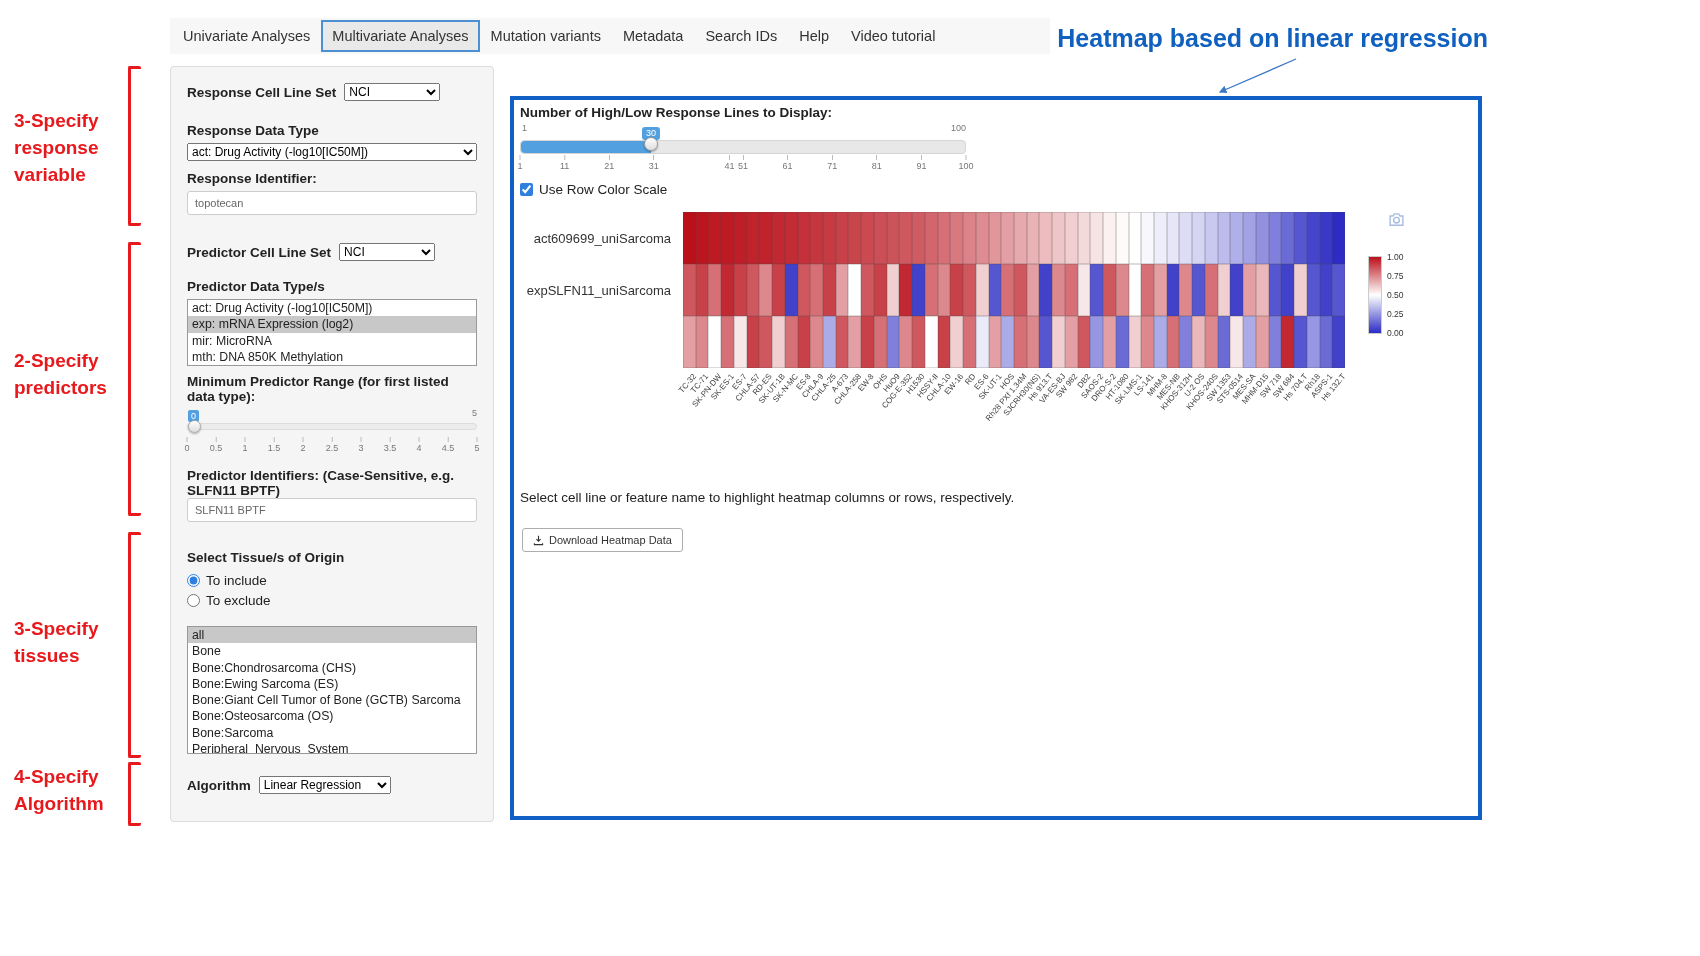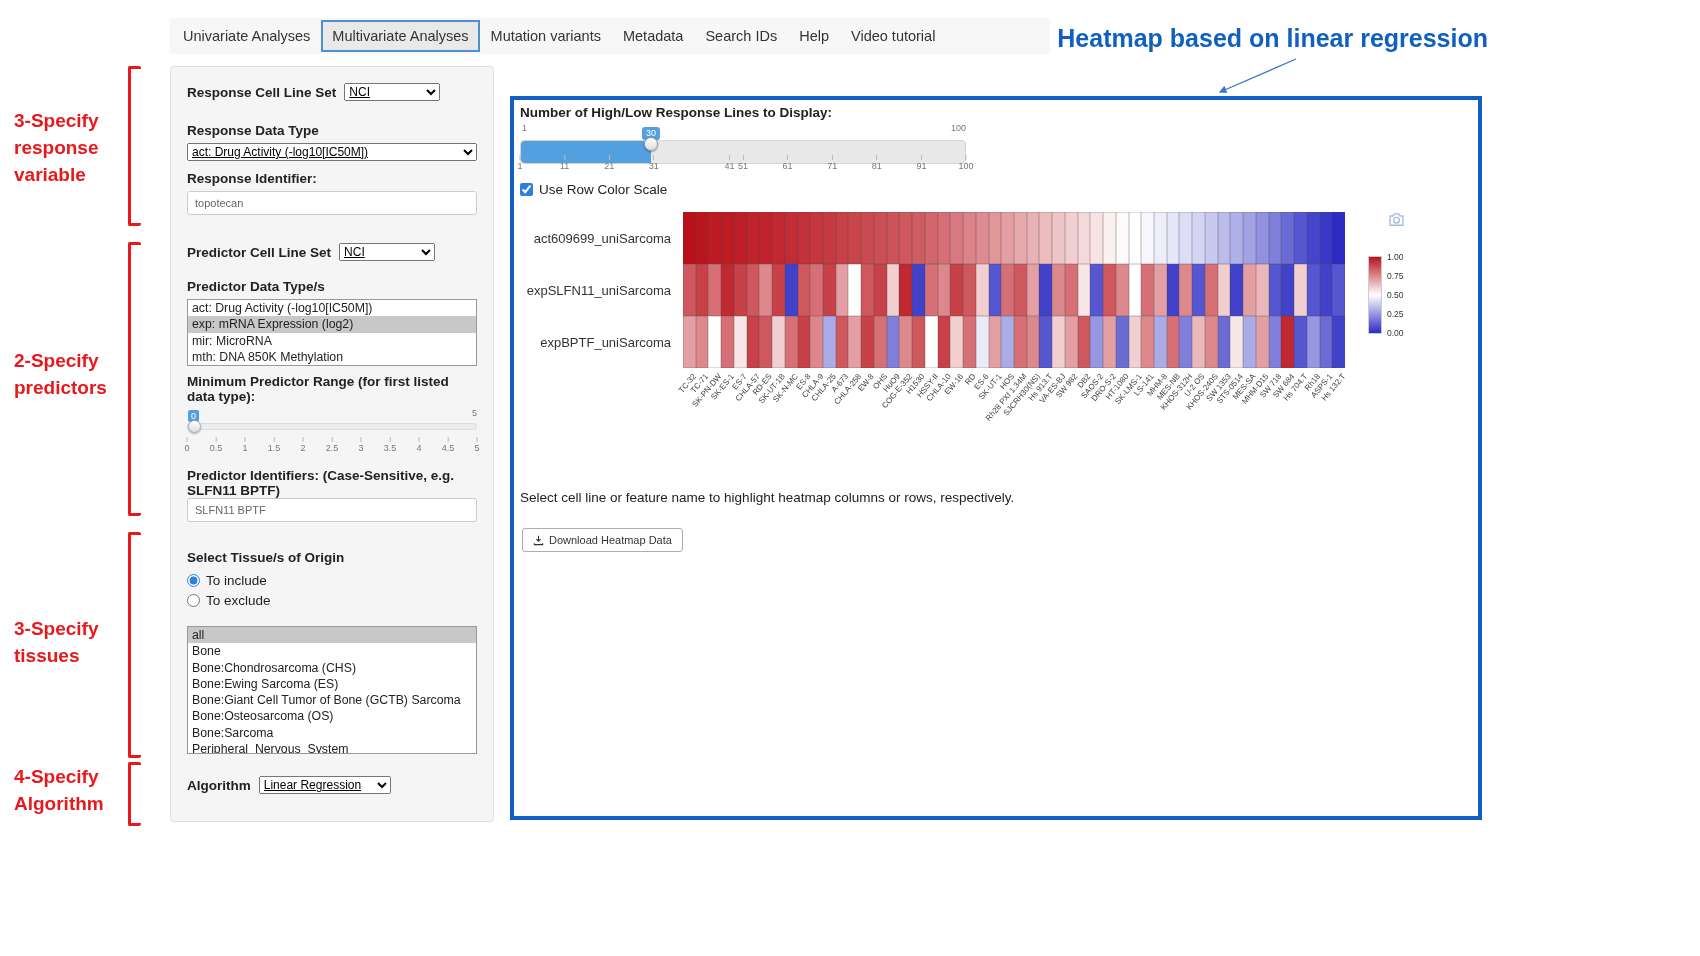--- a/index.html
+++ b/index.html
@@ -20,21 +20,21 @@
   .step-label { position:absolute; left:14px; width:116px; color:#e8191c; font-size:19px;
                 font-weight:600; line-height:1.42; white-space:pre-line; }
   .bracket { position:absolute; left:128px; width:13px; border:3px solid #e8191c; border-right:none; border-radius:2px; }
 
   
   .sidebar { position:absolute; left:170px; top:66px; width:324px; height:756px;
              background:#f5f5f5; border:1px solid #ddd; border-radius:4px; padding:16px 16px;
              font-size:13.5px; color:#222; overflow:hidden; }
   .blabel { font-weight:bold; color:#222; display:block; }
   .inline-row { display:flex; align-items:center; gap:8px; }
-  .sel { font-size:12px; font-family:inherit;text-decoration:underline; }
+  .sel { font-size:12px; font-family:inherit; }
   .sel.full { width:100%; }
   .tinput { width:100%; border:1px solid #ccc; border-radius:3px; padding:5px 7px;
             font-size:11px; color:#666; background:#fff; font-family:inherit; }
   .listbox { background:#fff; border:1px solid #999; overflow:hidden; }
   .listbox .opt { font-size:12.3px; line-height:16.3px; padding:0 4px; white-space:nowrap;
                   overflow:hidden; color:#222; cursor:default; }
   .listbox .opt.selected { background:#c8c8c8; }
   .radio-row { display:flex; align-items:center; gap:6px; font-size:13.5px; color:#222; }
   input[type="radio"], input[type="checkbox"] { accent-color:#2f7fe0; }
 
@@ -57,21 +57,21 @@
   .main-tabs { position:absolute; left:516px; top:70px; display:flex; align-items:center; }
   .mtab { font-size:13.5px; color:#337ab7; padding:5px 13px; cursor:pointer; white-space:nowrap; }
   .mtab.active { color:#444; border:2px solid #cc2a2a; border-radius:2px; padding:3px 11px; margin-right:6px; background:#fff; }
 
   .main-panel { position:absolute; left:510px; top:96px; width:972px; height:724px;
                 border:4px solid #1060c5; background:#fff; }
   .mp-slider-label { position:absolute; left:6px; top:5px; font-weight:bold; font-size:13.5px; color:#222; }
   .big-slider { position:absolute; left:6px; top:22px; width:446px; height:58px; }
   .bs-min { position:absolute; left:2px; top:1px; font-size:9px; color:#777; }
   .bs-max { position:absolute; right:0; top:1px; font-size:9px; color:#777; }
-  .bs-track { position:absolute; left:0; right:0; top:18px; height:24px; background:#e8e8e8;
+  .bs-track { position:absolute; left:0; right:0; top:18px; height:14px; background:#e8e8e8;
               border:1px solid #d5d5d5; border-radius:4px; }
   .bs-fill { position:absolute; left:0; top:0; bottom:0; background:#53a0e0; border-radius:4px 0 0 4px; }
   .bs-handle { position:absolute; top:-4px; width:14px; height:14px; margin-left:-7px;
                background:linear-gradient(#fff,#ddd); border:1px solid #999; border-radius:50%;
                box-shadow:0 1px 2px rgba(0,0,0,.35); }
   .bs-tip { position:absolute; top:-14px; transform:translateX(-50%); background:#53a0e0; color:#fff;
             font-size:9px; padding:0 4px; border-radius:3px; line-height:13px; }
   .bs-ticks { top:33px; }
   .rowscale { position:absolute; left:6px; top:82px; display:flex; align-items:center; gap:6px;
               font-size:13.5px; color:#222; }
@@ -249,21 +249,20 @@
 
     <label class="rowscale">
       <input type="checkbox" checked="" style="">
       <span>Use Row Color Scale</span>
     </label>
 
     <div class="hm-area">
       <div class="hm-rowlabels" id="hm-rowlabels">
           <div class="hm-rowlabel">act609699_uniSarcoma</div>
           <div class="hm-rowlabel">expSLFN11_uniSarcoma</div>
-          <div class="hm-rowlabel">expBPTF_uniSarcoma</div>
         </div>
       <div class="hm-grid" id="hm-grid" style="grid-template-columns: repeat(52, 1fr);">
           <div class="hm-cell" title="act609699_uniSarcoma / TC-32: 1" style="background: rgb(186, 16, 26);"></div>
           <div class="hm-cell" title="act609699_uniSarcoma / TC-71: 0.99" style="background: rgb(187, 21, 31);"></div>
           <div class="hm-cell" title="act609699_uniSarcoma / SK-PN-DW: 0.98" style="background: rgb(189, 26, 35);"></div>
           <div class="hm-cell" title="act609699_uniSarcoma / SK-ES-1: 0.98" style="background: rgb(189, 26, 35);"></div>
           <div class="hm-cell" title="act609699_uniSarcoma / ES-7: 0.97" style="background: rgb(190, 30, 40);"></div>
           <div class="hm-cell" title="act609699_uniSarcoma / CHLA-57: 0.96" style="background: rgb(192, 35, 44);"></div>
           <div class="hm-cell" title="act609699_uniSarcoma / RD-ES: 0.96" style="background: rgb(192, 35, 44);"></div>
           <div class="hm-cell" title="act609699_uniSarcoma / SK-UT-1B: 0.95" style="background: rgb(193, 40, 49);"></div>

